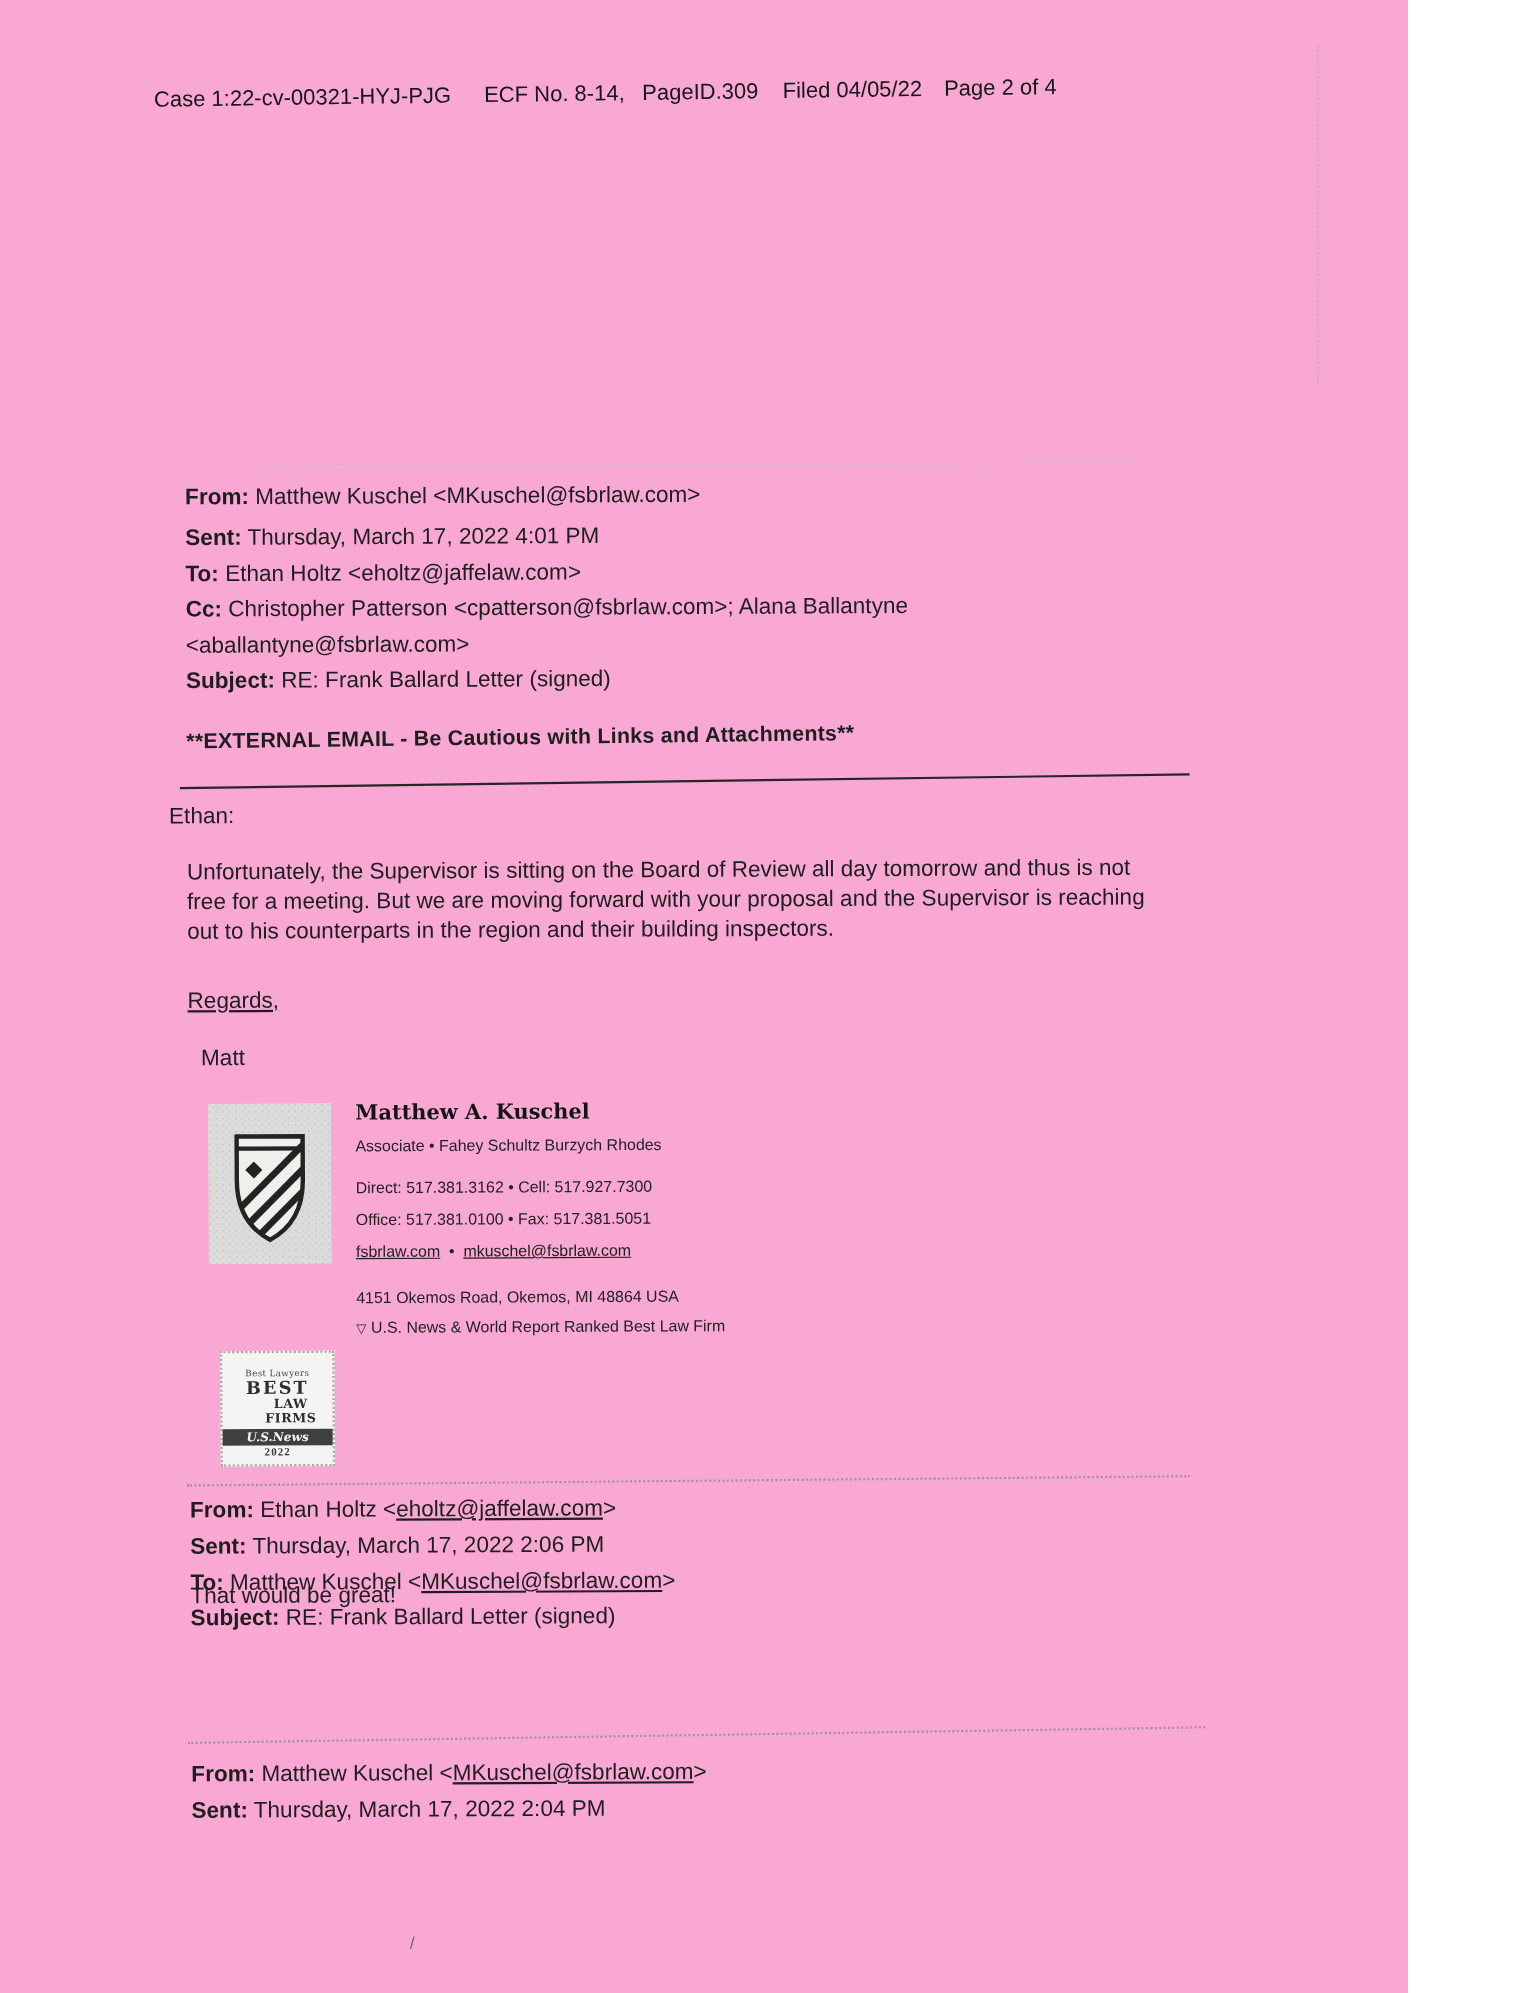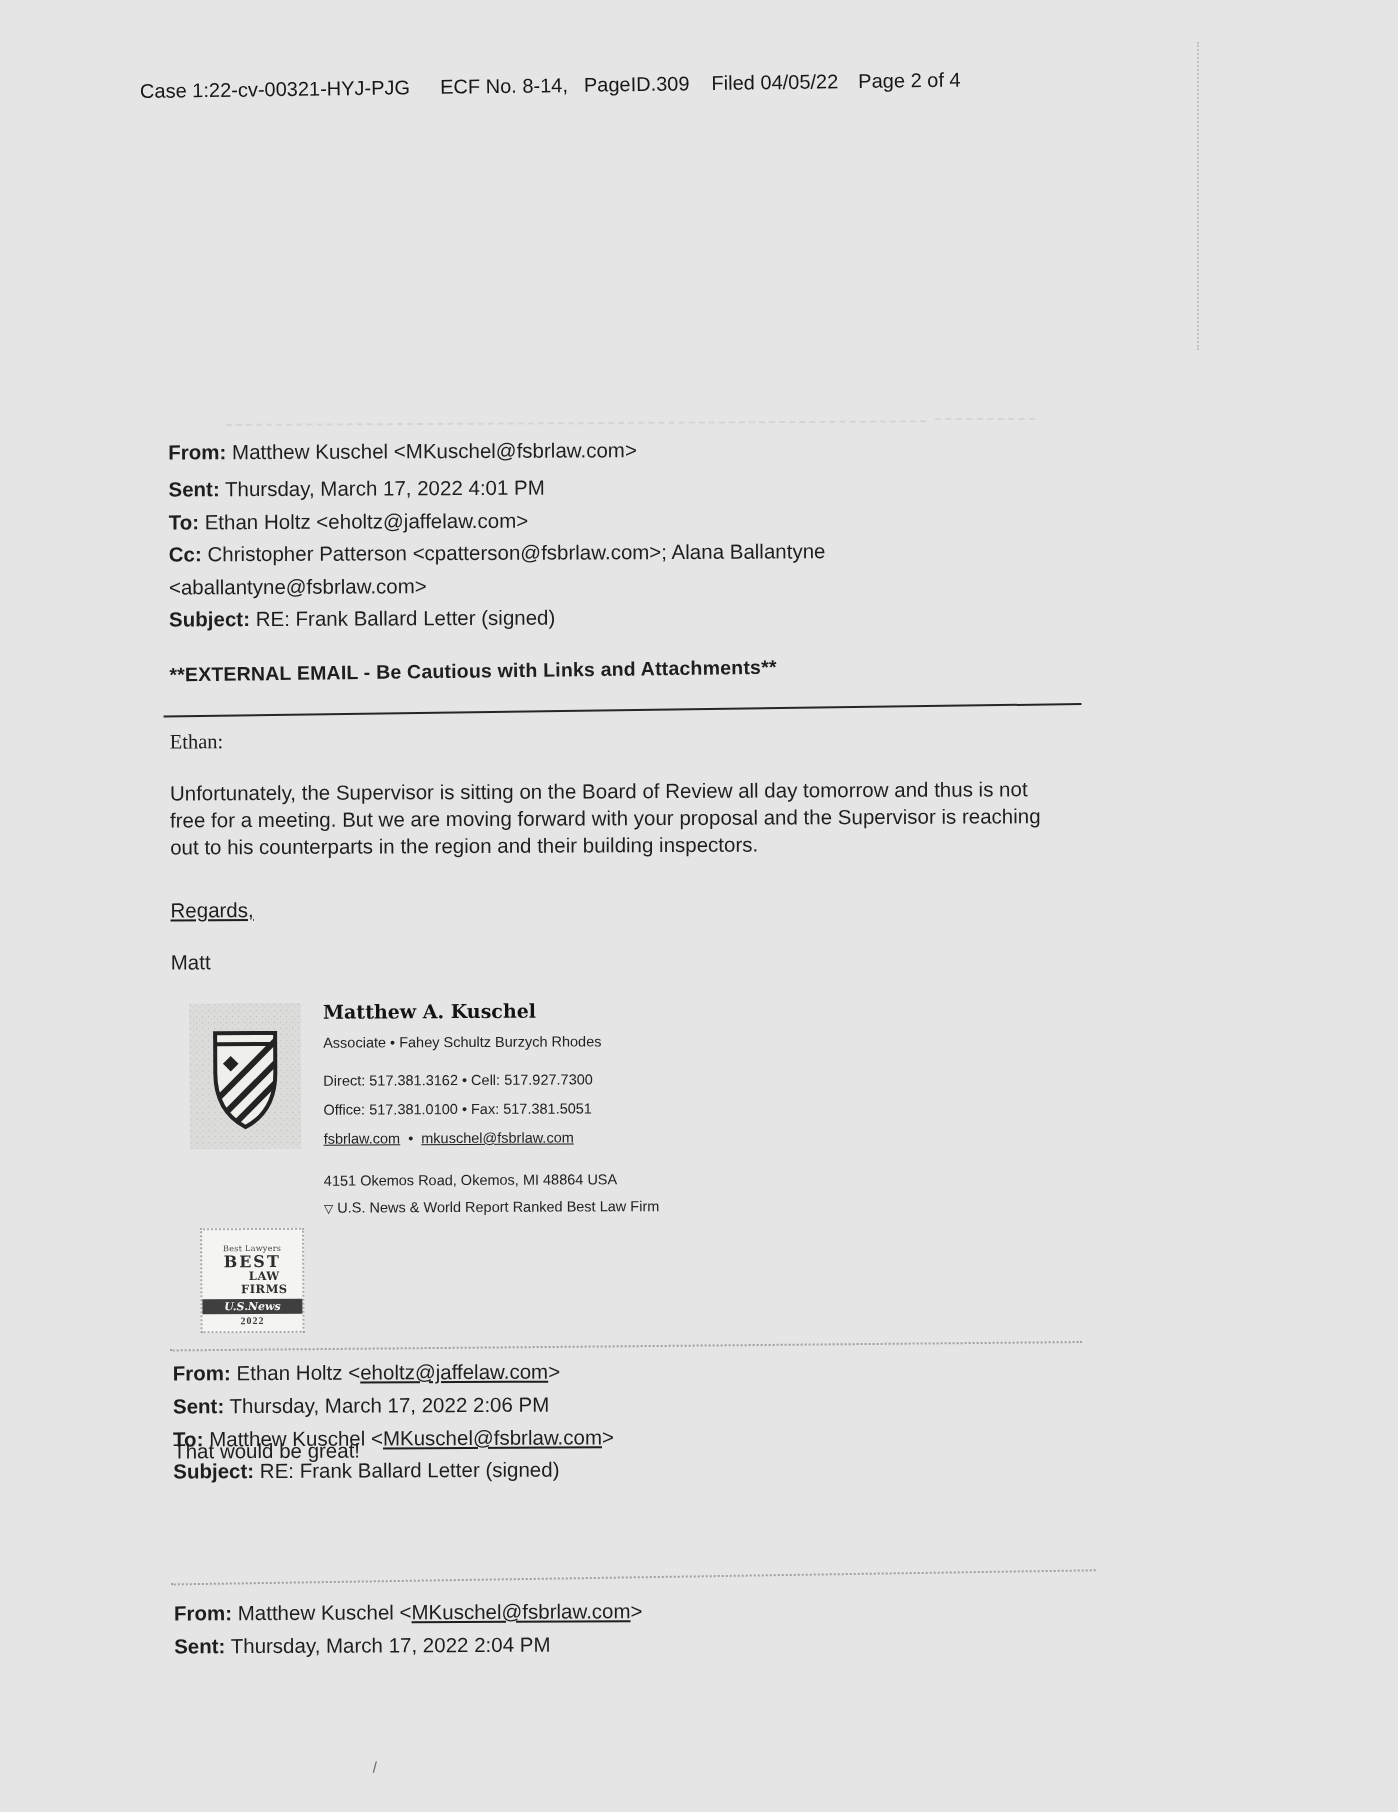--- a/index.html
+++ b/index.html
@@ -1,17 +1,17 @@
 <!DOCTYPE html>
 <html><head>
 <meta charset="utf-8">
 <style>
   html,body{margin:0;padding:0;background:#ffffff;}
   .page{
-    position:relative;width:1398px;height:1812px;background:#e5e5e5;
+    position:relative;width:1280px;height:1812px;background:#f9a8d4;
     overflow:hidden;font-family:"Liberation Sans",sans-serif;color:#1c1c1c;
   }
   .doc{position:absolute;left:0;top:0;width:1398px;height:1812px;
     transform:rotate(-0.28deg);transform-origin:60px 400px;}
   .line{position:absolute;white-space:nowrap;font-size:20.5px;color:#1e1e1e;}
   .lbl{font-weight:bold;}
   .para{white-space:normal;line-height:27px;}
   .court{position:absolute;left:140px;top:80px;font-size:20px;color:#161616;
     transform:rotate(-0.8deg);transform-origin:left center;white-space:nowrap;}
   .court span{display:inline-block;}
@@ -72,26 +72,26 @@
       <span>&lt;aballantyne@fsbrlaw.com&gt;</span>
     </div>
     <div class="line" style="left:168px;top:608px;">
       <span class="lbl">Subject:</span>
       <span>RE: Frank Ballard Letter (signed)</span>
     </div>
 
     <div class="line ext" style="left:168px;top:664px;">**EXTERNAL EMAIL - Be Cautious with Links and Attachments**</div>
     <div class="rule-solid" style="left:162px;top:716px;width:918px;"></div>
 
-    <div class="line" style="left:168px;top:731px;font-family:Liberation Serif, serif;">Ethan:</div>
+    <div class="line" style="left:152px;top:731px;">Ethan:</div>
 
     <div class="line para" style="left:168px;top:780px;width:888px;">Unfortunately, the Supervisor is sitting on the Board of Review all day tomorrow and thus is not free for a meeting. But we are moving forward with your proposal and the Supervisor is reaching out to his counterparts in the region and their building inspectors.</div>
 
     <div class="line" style="left:168px;top:899px;text-decoration:underline;">Regards,</div>
-    <div class="line" style="left:168px;top:951px;">Matt</div>
+    <div class="line" style="left:180px;top:951px;">Matt</div>
 
     <div class="logo" style="left:186px;top:1004px;">
       <svg width="112" height="146" viewBox="0 0 112 146">
         <defs>
           <pattern id="noise" width="6" height="6" patternUnits="userSpaceOnUse">
             <rect width="6" height="6" fill="#dcdcda"></rect>
             <circle cx="1.5" cy="1.5" r="0.8" fill="#c2c2c0"></circle>
             <circle cx="4.5" cy="4" r="0.7" fill="#cbcbc9"></circle>
           </pattern>
           <clipPath id="shieldclip">

